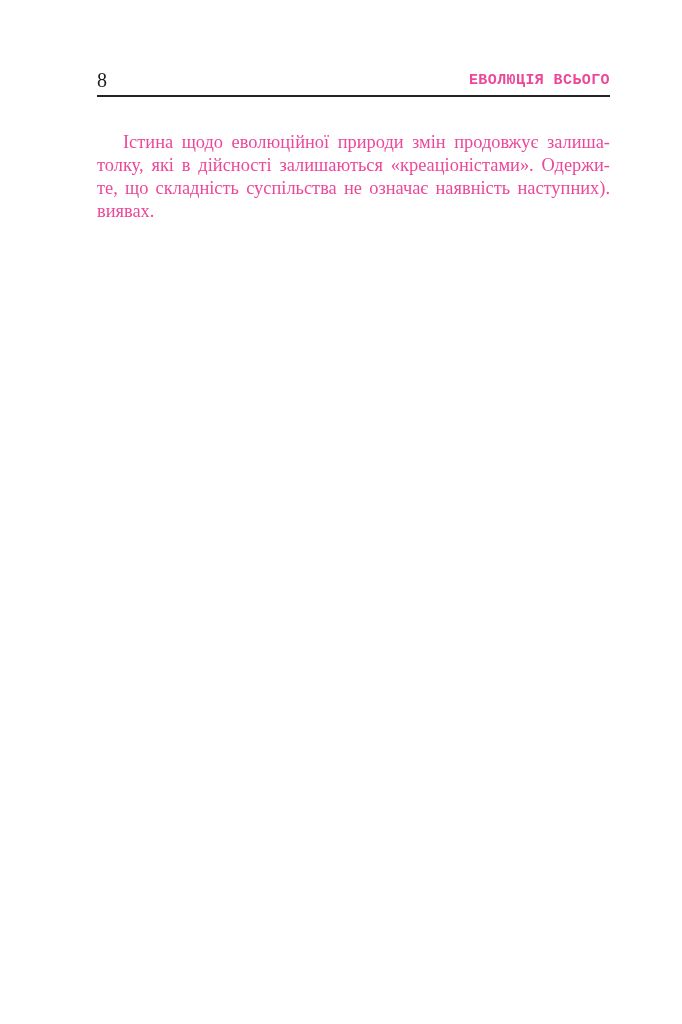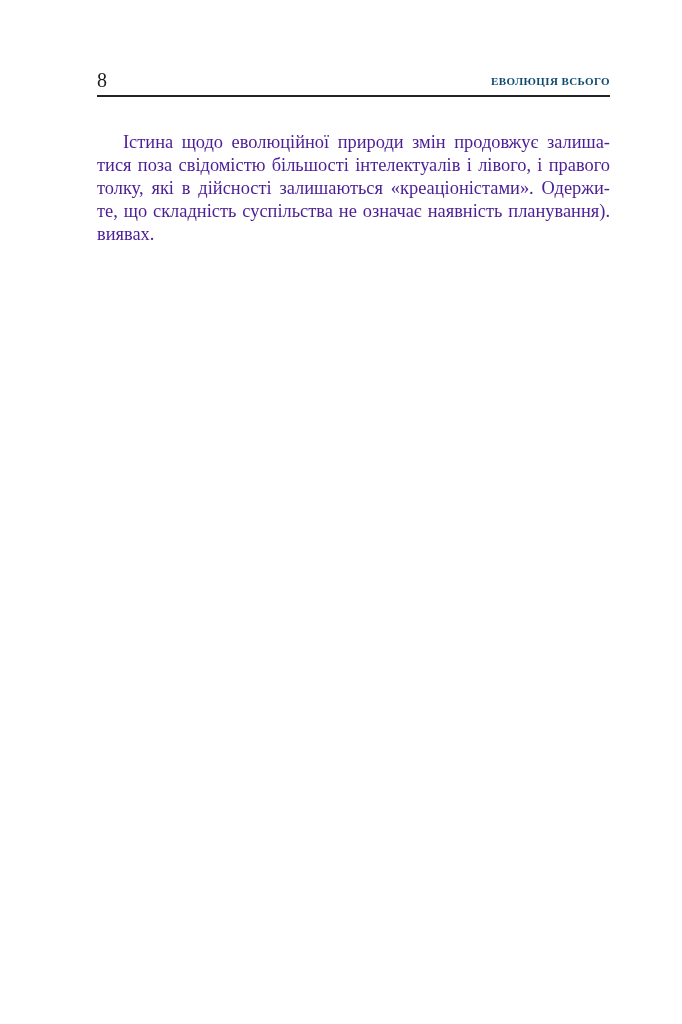--- a/index.html
+++ b/index.html
@@ -24,46 +24,46 @@
     justify-content: space-between;
     align-items: flex-end;
   }
   .page-number {
     font-family: "Liberation Serif", serif;
     font-size: 20px;
     line-height: 24px;
     color: #1e1e1e;
   }
   .running-header {
-    font-family: Liberation Serif, serif;
-    font-size: 11px;
+    font-family: Liberation Mono, monospace;
+    font-size: 15px;
     font-weight: 600;
     letter-spacing: 0.4px;
     line-height: 22px;
-    color: #0c4a6e;
+    color: #ec4899;
   }
   .header-rule {
     position: absolute;
     left: 97px;
     right: 72px;
     top: 95px;
     height: 0;
     border-top: 2px solid #232323;
   }
   .body-text {
     position: absolute;
     left: 97px;
     right: 72px;
     top: 131px;
   }
   .text-line {
     font-family: "Liberation Serif", serif;
     font-size: 18.4px;
     line-height: 23px;
-    color: #4c1d95;
+    color: #ec4899;
     text-align: justify;
     text-align-last: justify;
     white-space: normal;
   }
   .text-line.first {
     text-indent: 26px;
   }
   .text-line.last {
     text-align: center;
     text-align-last: left;
@@ -76,19 +76,18 @@
 
   <div class="header-row">
     <span class="page-number">8</span>
     <span class="running-header">ЕВОЛЮЦІЯ ВСЬОГО</span>
   </div>
 
   <div class="header-rule"></div>
 
   <div class="body-text">
     <div class="text-line first">Істина щодо еволюційної природи змін продовжує залиша-</div>
-    <div class="text-line">тися поза свідомістю більшості інтелектуалів і лівого, і правого</div>
     <div class="text-line">толку, які в дійсності залишаються «креаціоністами». Одержи-</div>
-    <div class="text-line">те, що складність суспільства не означає наявність планування).</div>
+    <div class="text-line">те, що складність суспільства не означає наявність наступних).</div>
     <div class="text-line last">виявах.</div>
   </div>
 
 </div>
 
 </body></html>

